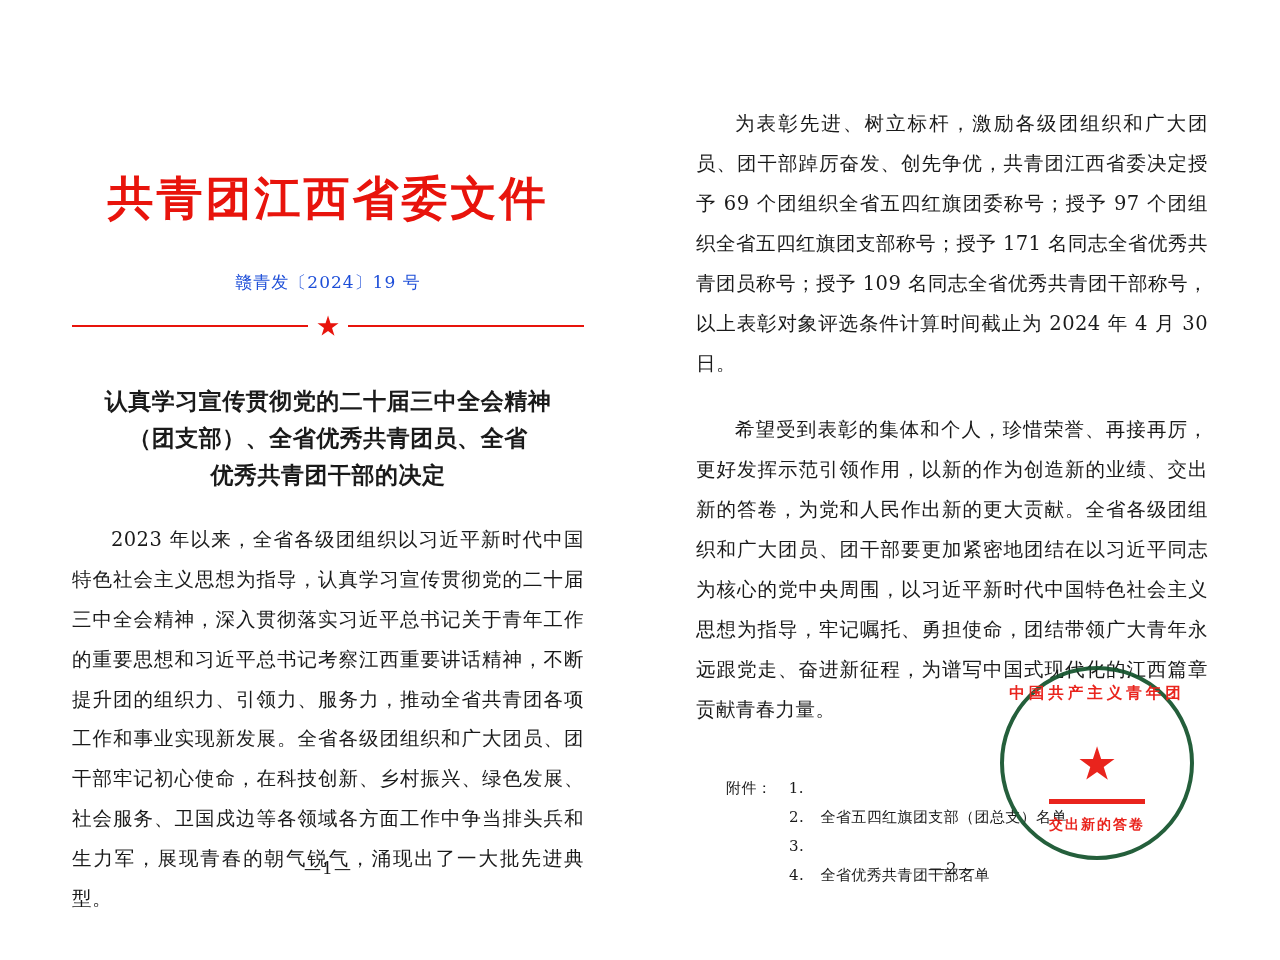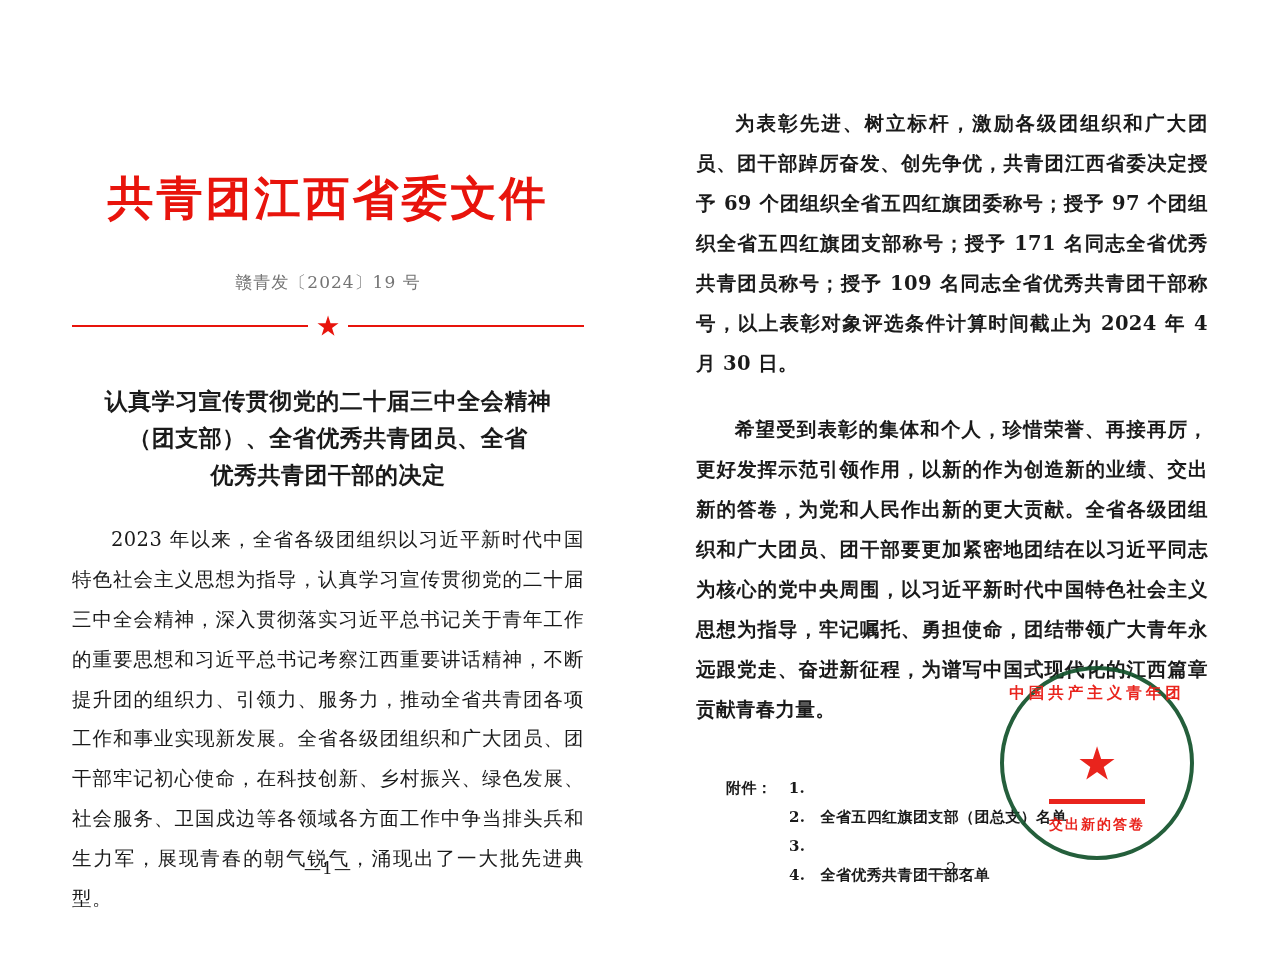--- a/index.html
+++ b/index.html
@@ -44,21 +44,21 @@
     font-weight: bold;
     font-size: 46px;
     letter-spacing: 3px;
     line-height: 1.15;
     white-space: nowrap;
   }
   .doc-number {
     margin-top: 42px;
     text-align: center;
     font-size: 17px;
-    color: #737373;
+    color: #1d4ed8;
     letter-spacing: 1px;
   }
   .rule-wrap {
     margin-top: 20px;
     position: relative;
     height: 24px;
   }
   .rule-line {
     position: absolute;
     top: 11px;
@@ -100,21 +100,20 @@
     text-align: justify;
     text-justify: inter-ideograph;
     text-indent: 2em;
     letter-spacing: 0.4px;
   }
   .page-right .body-para:first-of-type {
     margin-top: 0;
   }
   .right-top-offset {
     padding-top: 104px;
-    font-weight: bold;
   }
 
   
   .attach-block {
     margin-top: 44px;
     font-size: 15px;
     line-height: 1.95;
     letter-spacing: 0.4px;
   }
   .attach-head-row {

